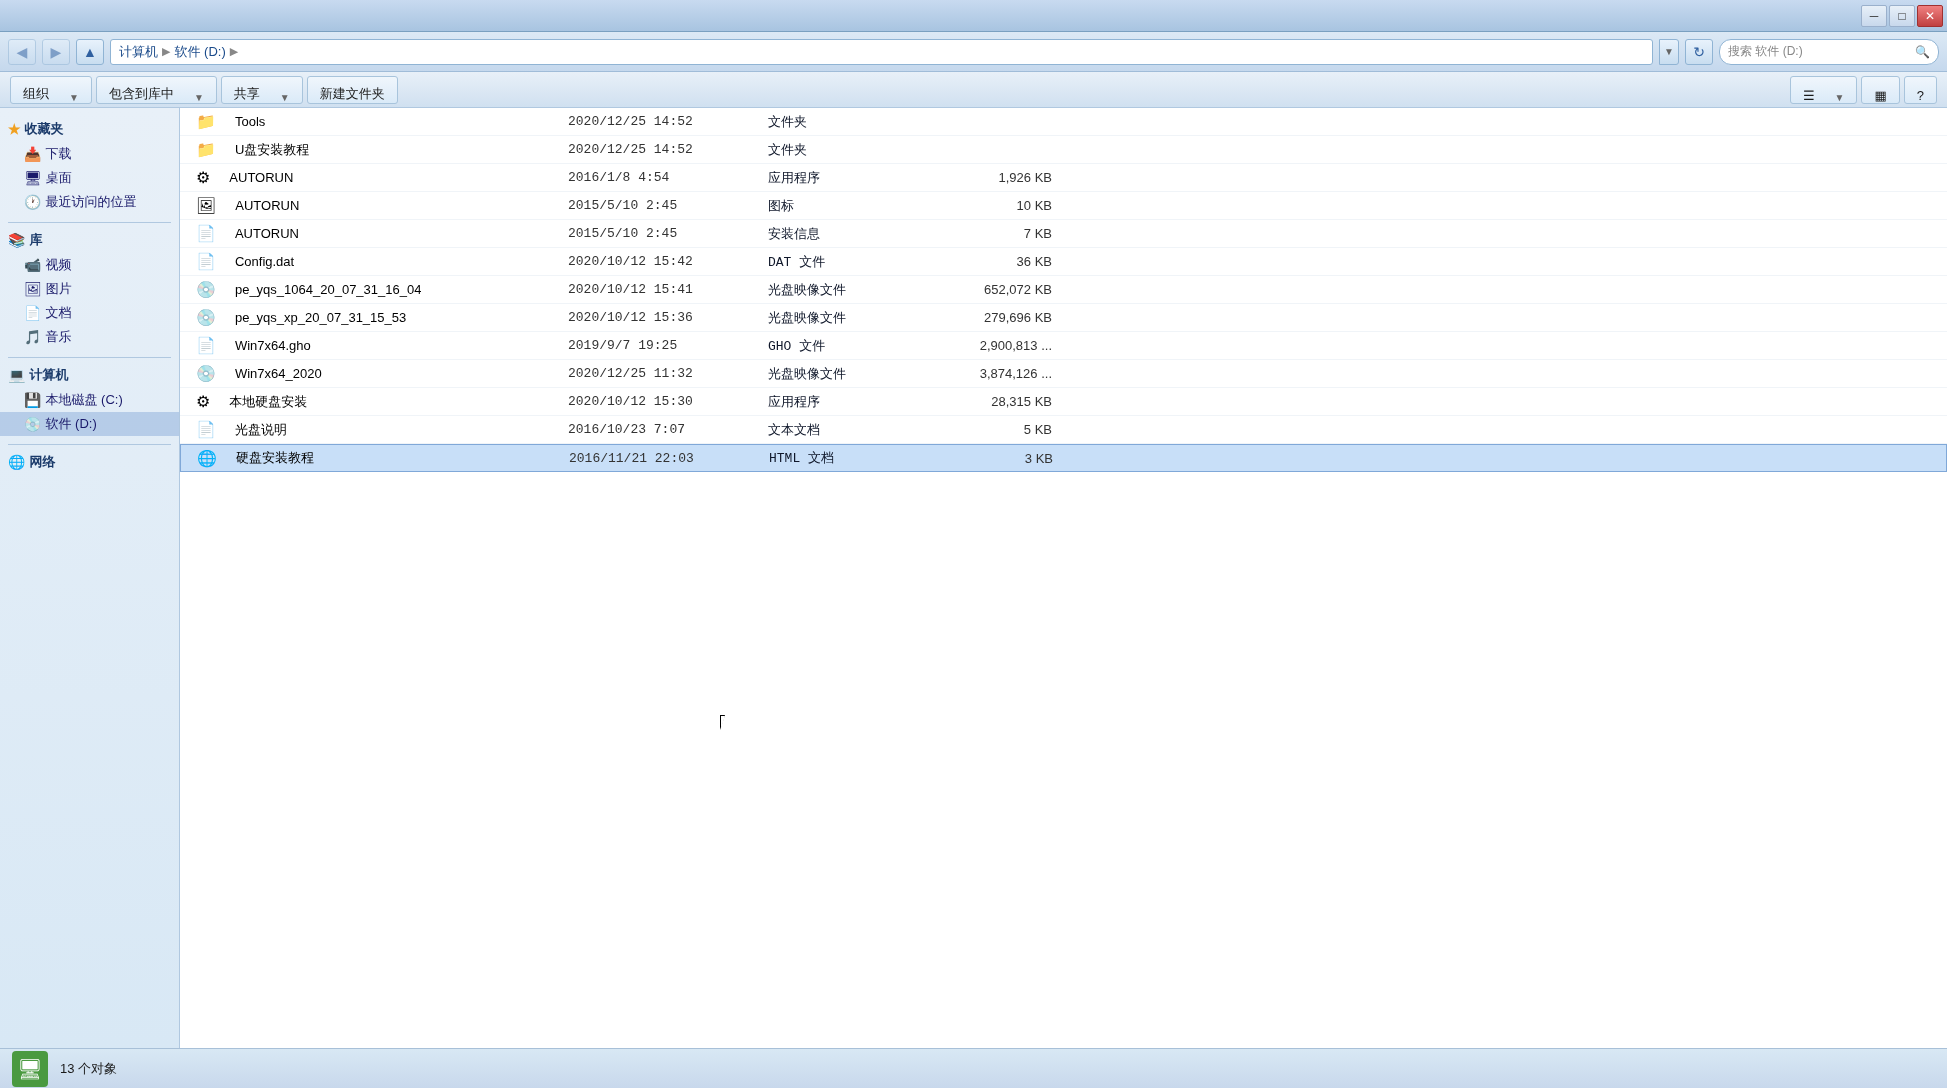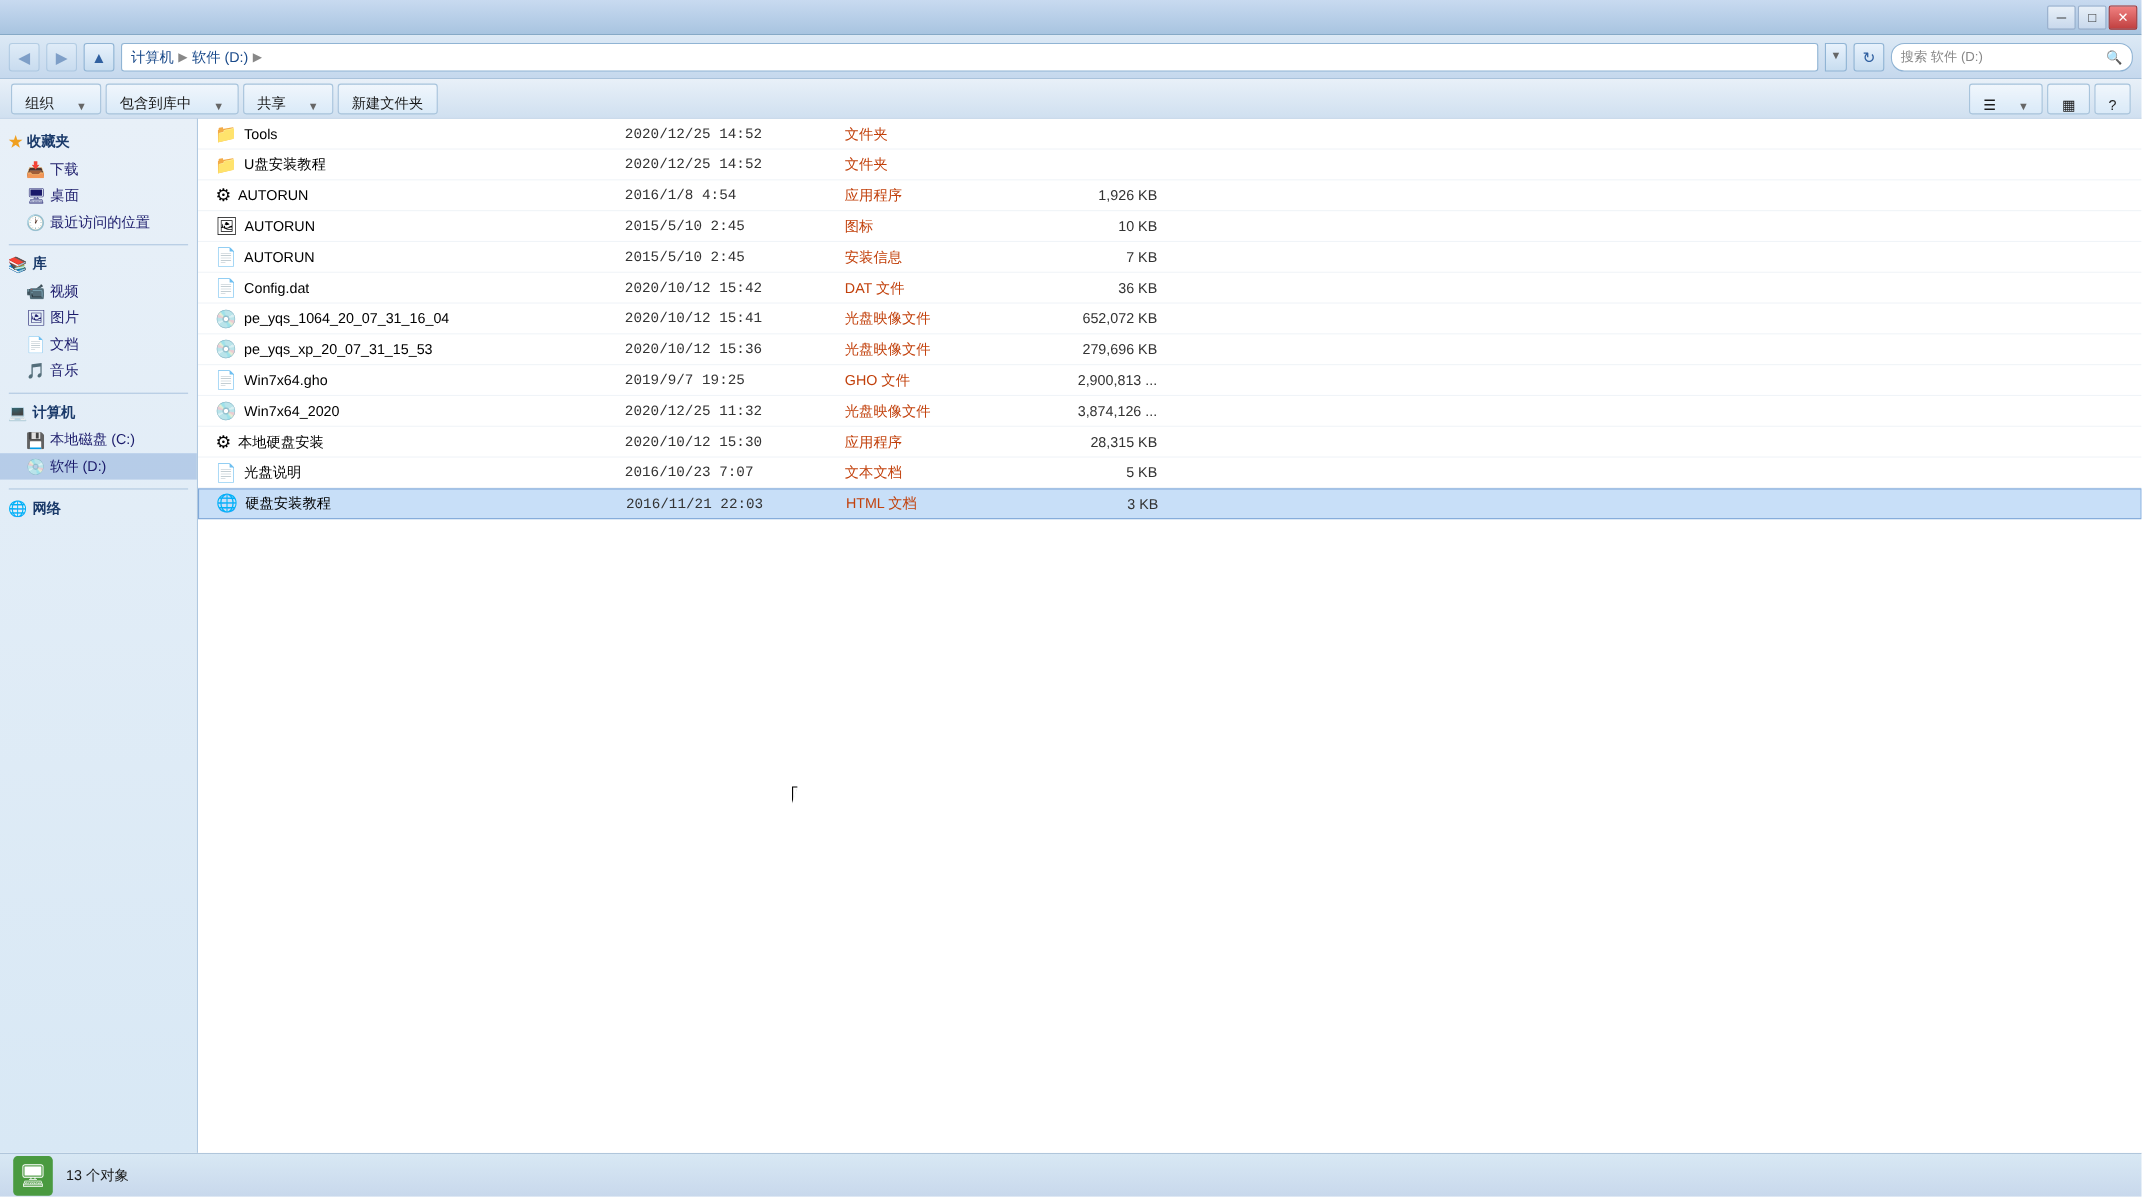--- a/index.html
+++ b/index.html
@@ -227,23 +227,23 @@
     .file-row.selected { background: #c8dff8; border: 1px solid #80a8d8; }
     .file-name {
       width: 380px;
       display: flex;
       align-items: center;
       gap: 6px;
       padding-left: 8px;
       overflow: hidden;
       white-space: nowrap;
     }
-    .file-name-text { overflow: hidden; text-overflow: ellipsis; white-space: nowrap; }
+    .file-name-text { overflow: hidden; text-overflow: ellipsis; white-space: nowrap; margin-left: 13px; }
     .file-date { width: 200px; color: #333; font-family: Liberation Mono, monospace; }
-    .file-type { width: 160px; color: #c2410c; }
+    .file-type { width: 160px; color: #0f172a; font-family: Liberation Mono, monospace; }
     .file-size { width: 140px; text-align: right; padding-right: 16px; color: #333; }
 
     .file-icon { font-size: 16px; flex-shrink: 0; }
 
     
     .statusbar {
       height: 40px;
       background: linear-gradient(to bottom, #d8e8f4, #c8d8ec);
       border-top: 1px solid #a8c0d8;
       display: flex;

